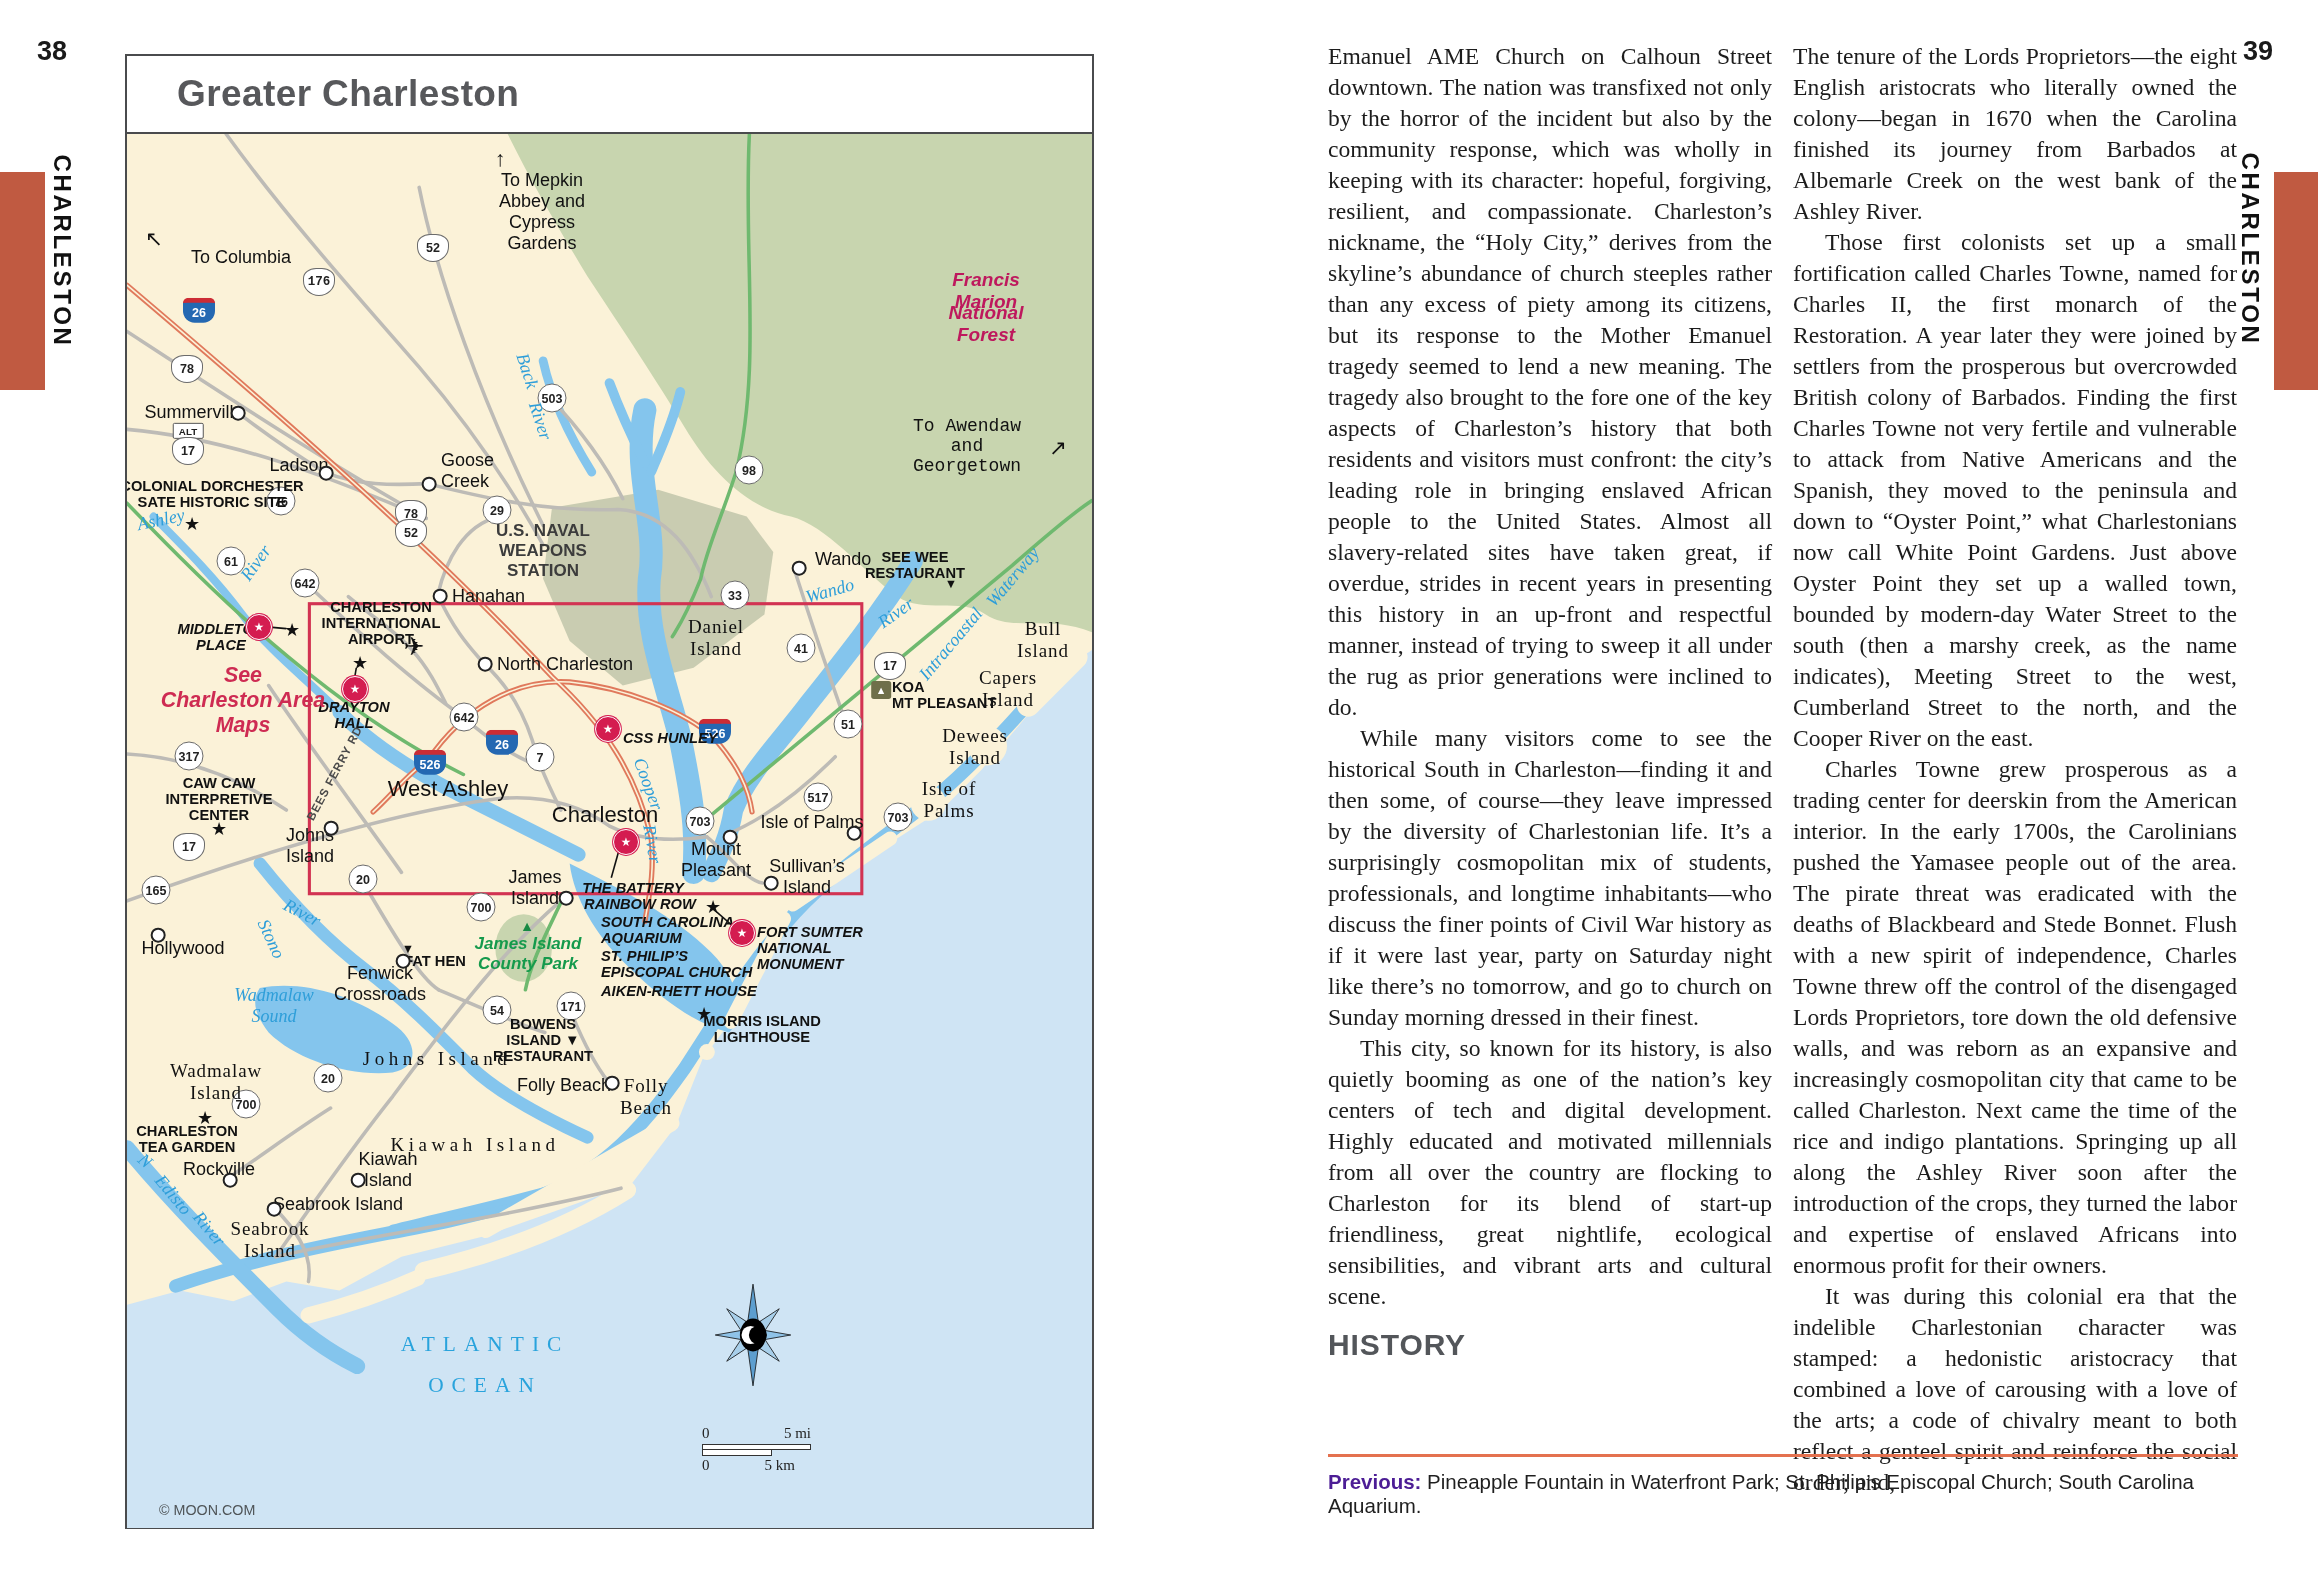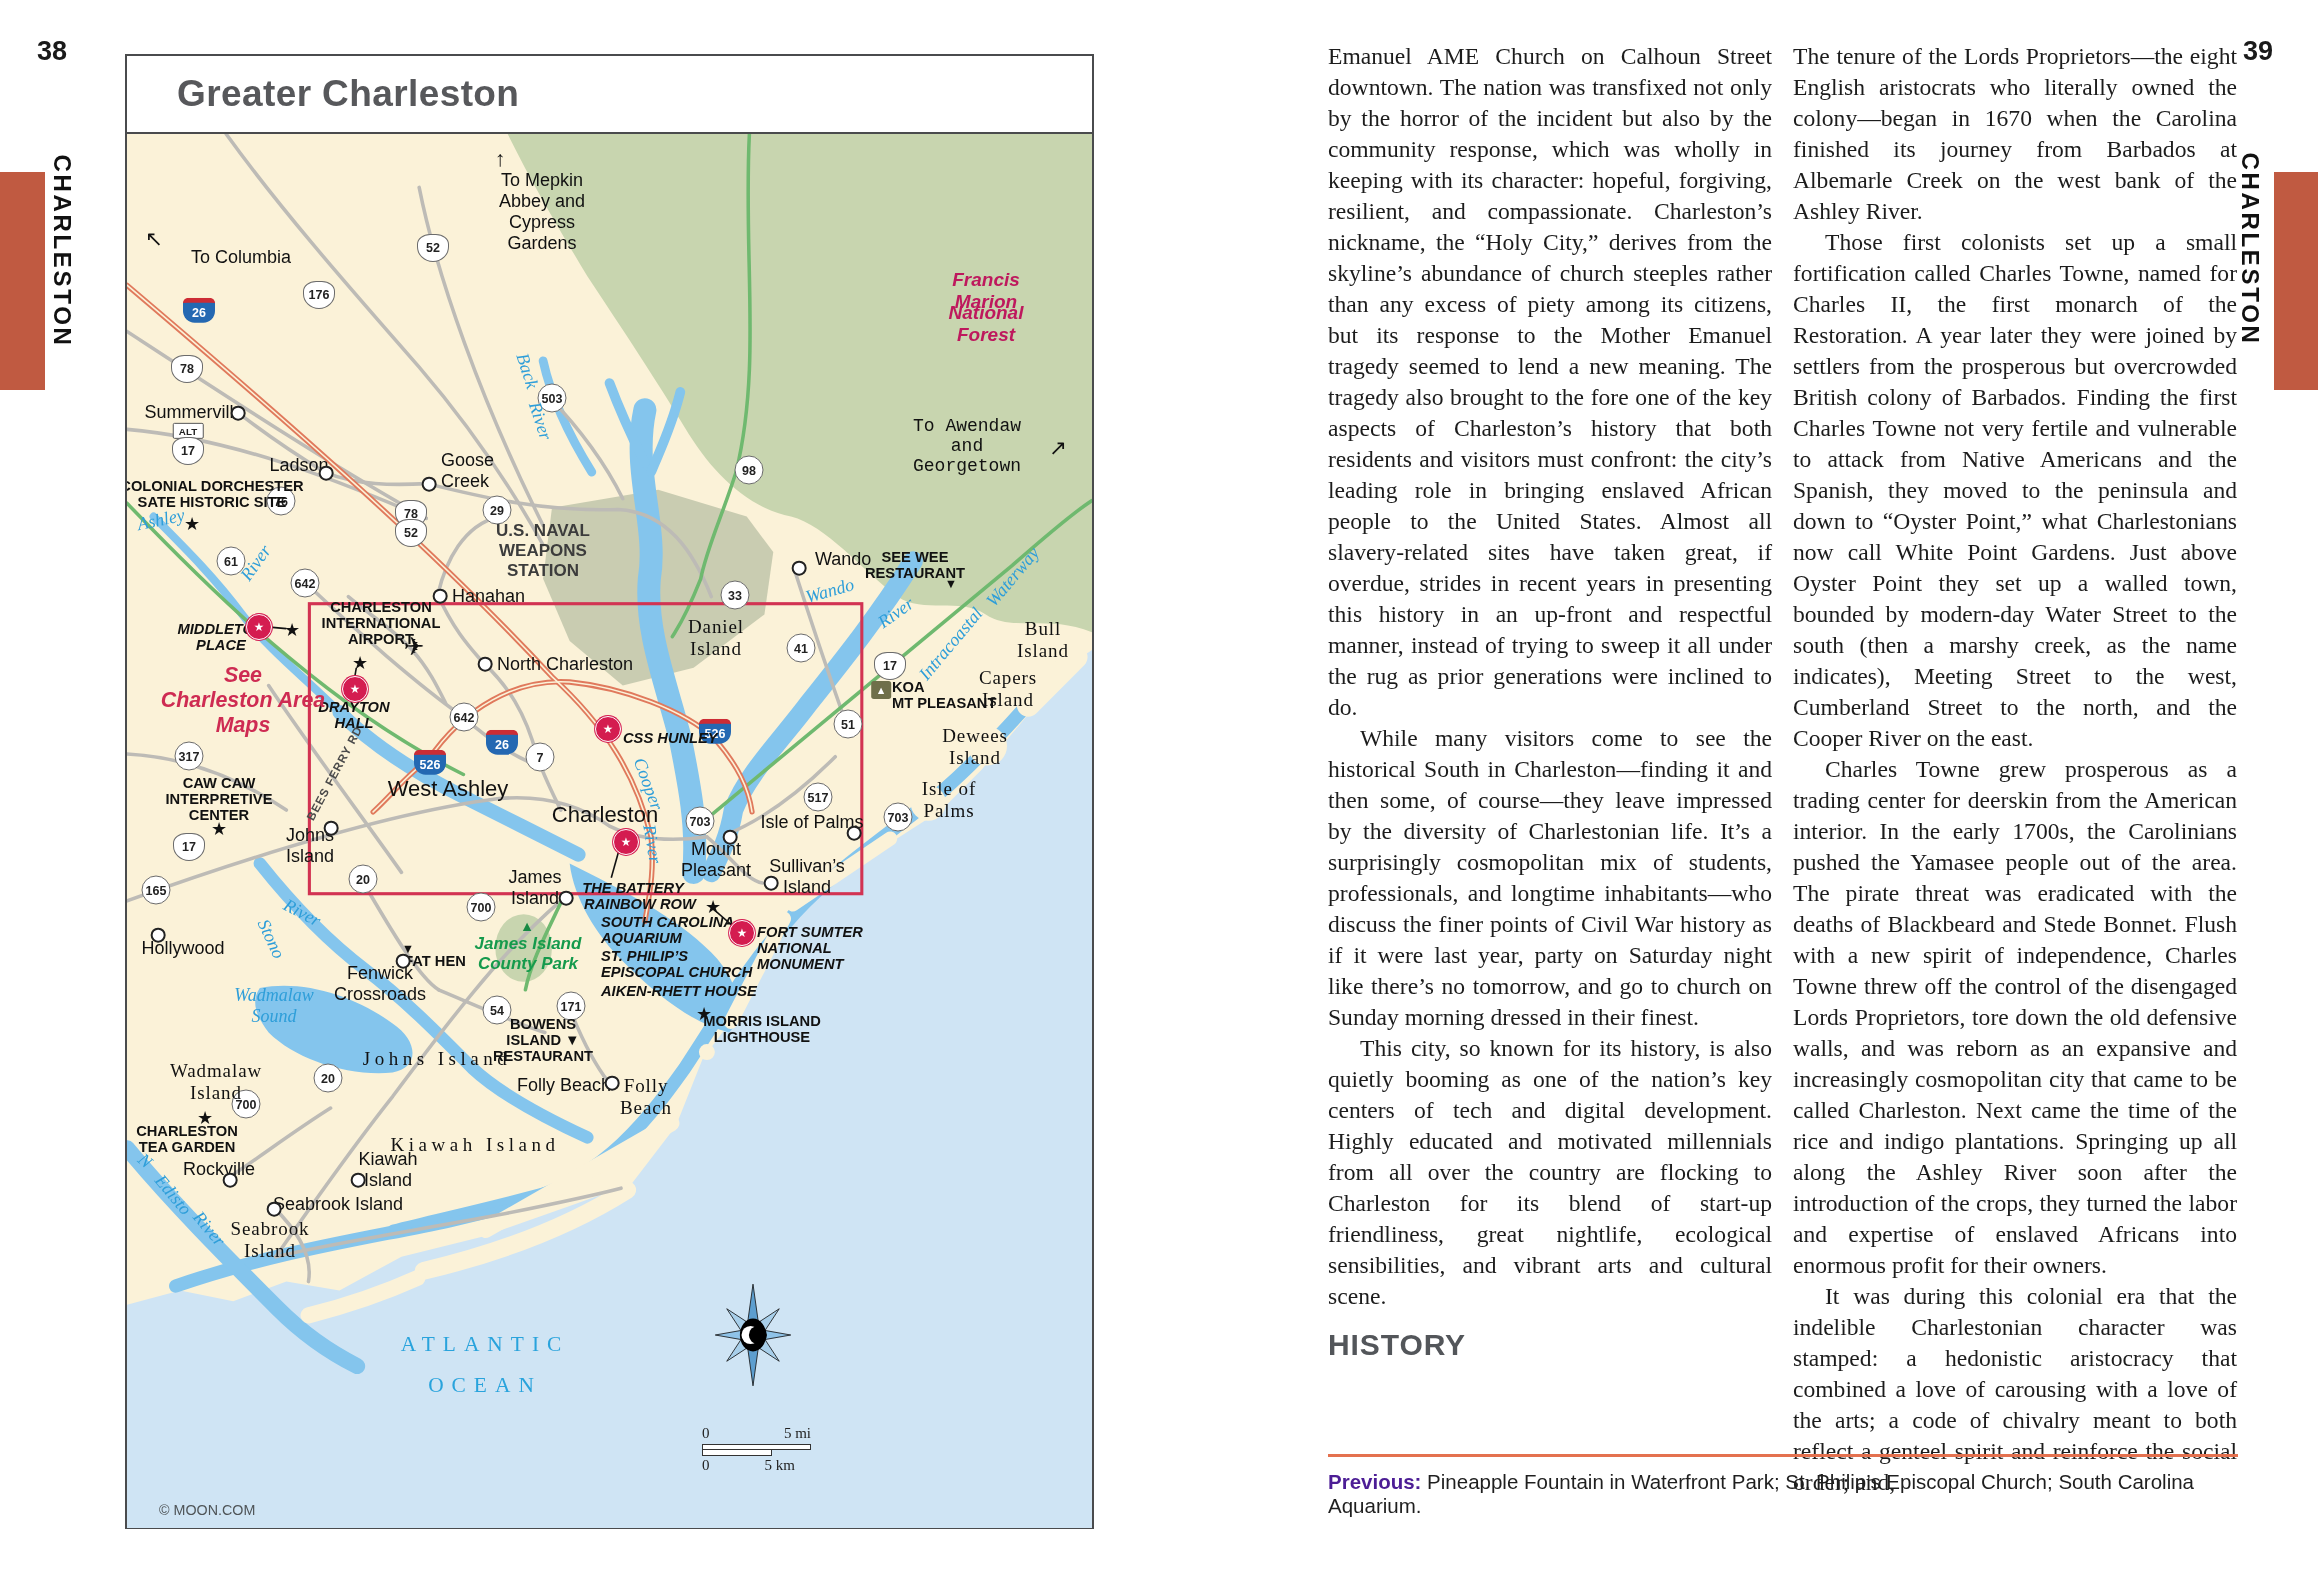--- a/index.html
+++ b/index.html
@@ -198,21 +198,21 @@
 Cypress
 Gardens</div>
           <div class="ml arrow" style="left: 27px; top: 105px;">↖</div>
           <div class="ml dest" style="left: 114px; top: 123px;">To Columbia</div>
           <div class="ml forest" style="left: 819px; top: 157px;">Francis Marion</div>
           <div class="ml forest" style="left: 819px; top: 190px;">National Forest</div>
           <div class="ml dest" style="left: 840px; top: 312px; font-family: Liberation Mono, monospace;">To Awendaw
 and Georgetown</div>
           <div class="ml arrow" style="left: 931px; top: 314px;">↗</div>
           <div class="ml us" style="left: 306px; top: 114px;">52</div>
-          <div class="ml us" style="left: 192px; top: 161px;">176</div>
+          <div class="ml us" style="left: 192px; top: 148px; font-family: Liberation Mono, monospace;">176</div>
           <div class="ml int" style="left: 72px; top: 176px;">26</div>
           <div class="ml us" style="left: 60px; top: 235px;">78</div>
           <div class="ml cir" style="left: 425px; top: 264px;">503</div>
           <div class="ml altbox" style="left: 61px; top: 297px;">ALT</div>
           <div class="ml us" style="left: 61px; top: 317px;">17</div>
           <div class="ml cir" style="left: 154px; top: 367px;">76</div>
           <div class="ml us" style="left: 284px; top: 380px;">78</div>
           <div class="ml cir" style="left: 370px; top: 376px;">29</div>
           <div class="ml cir" style="left: 622px; top: 336px;">98</div>
           <div class="ml us" style="left: 284px; top: 399px;">52</div>

